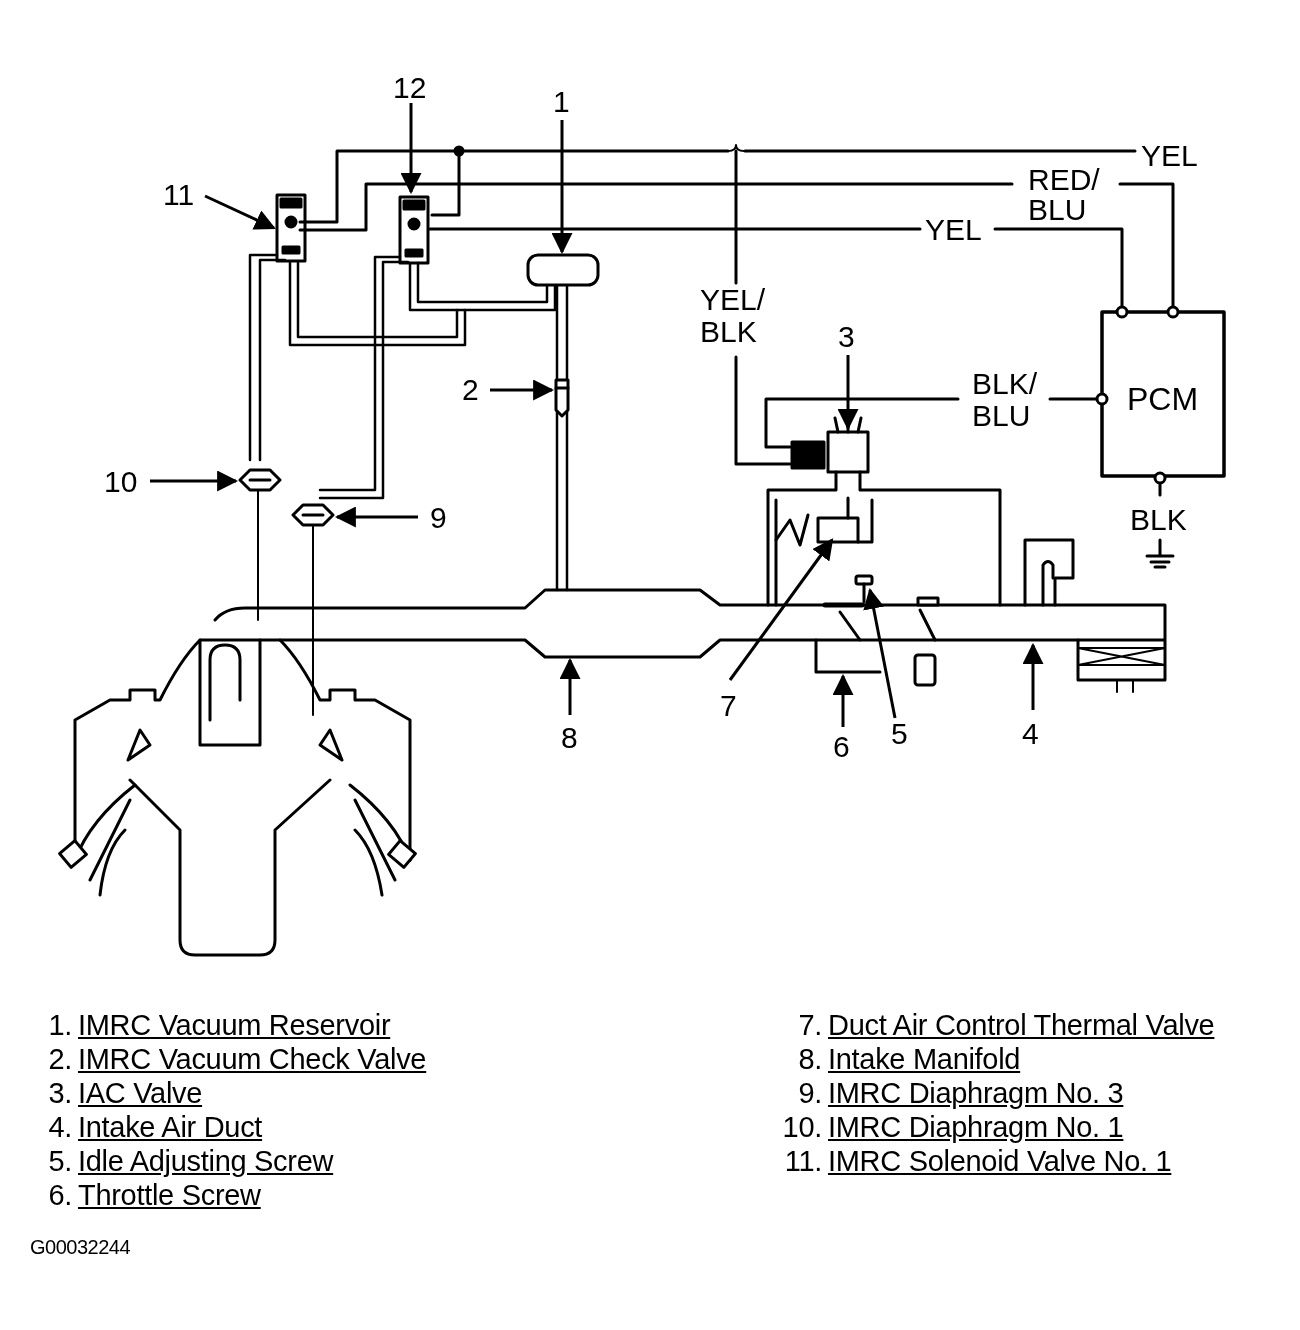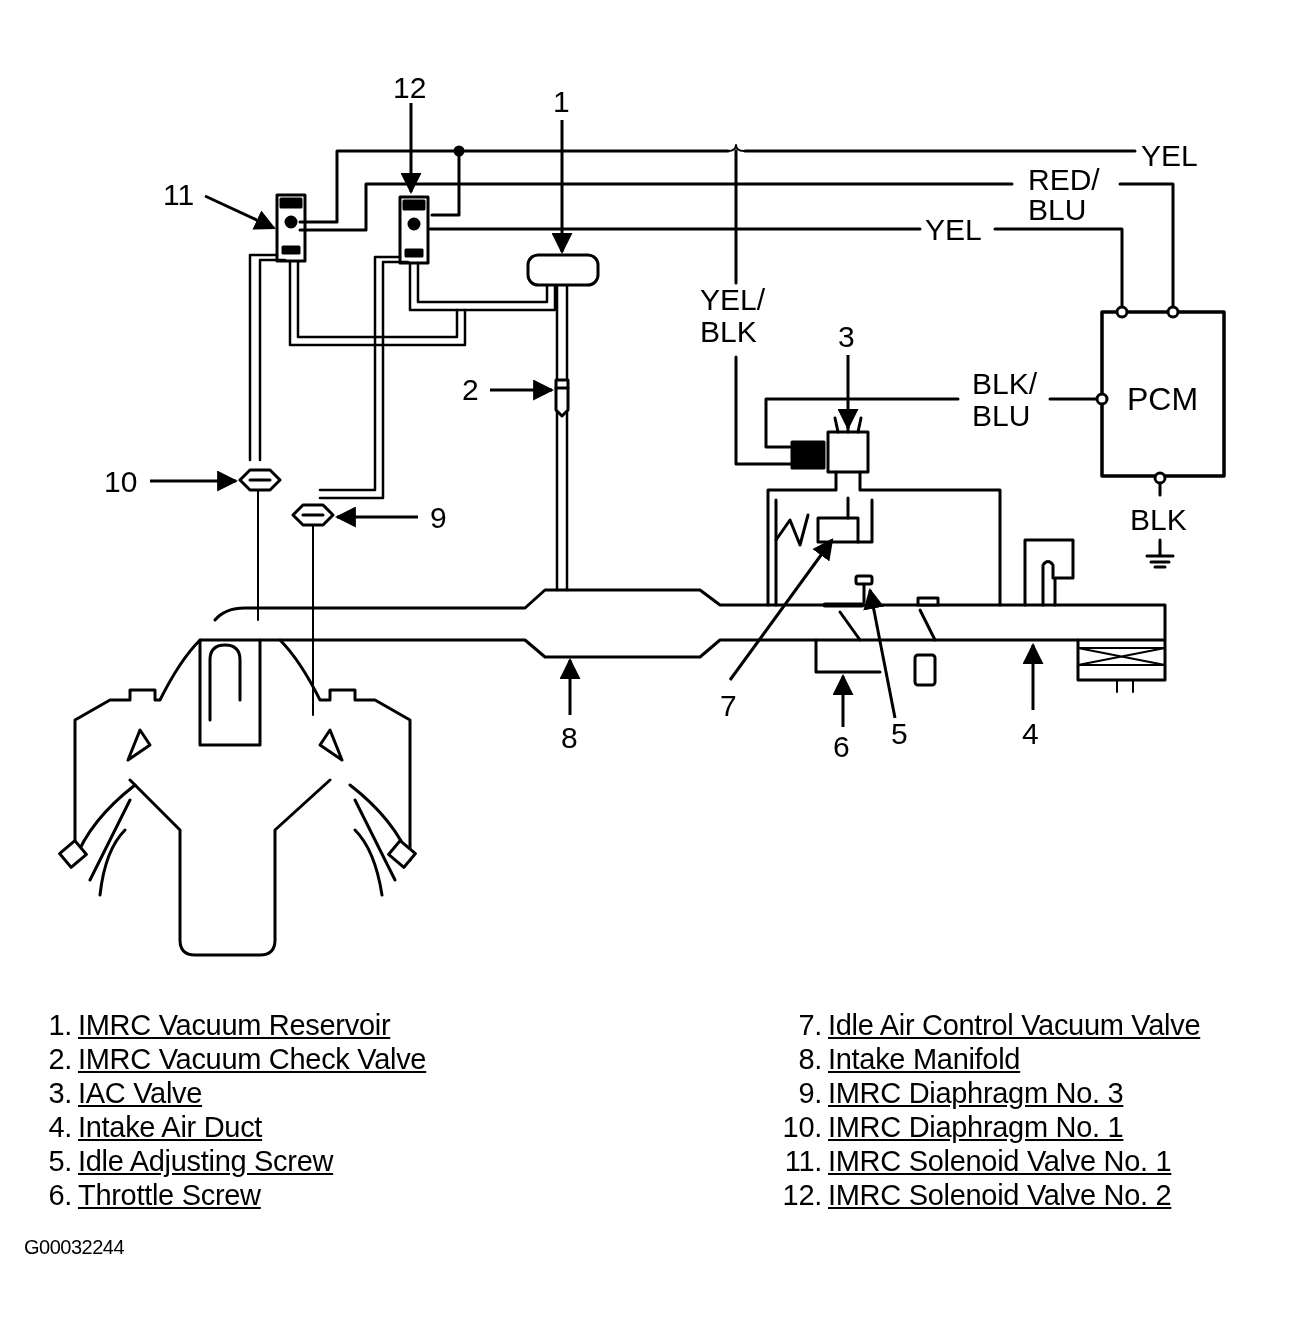--- a/index.html
+++ b/index.html
@@ -10,21 +10,21 @@
   .wire-label { font-size: 30px; }
   .pcm-label { font-size: 32px; }
   .legend { position: absolute; top: 1008px; font-size: 29px; line-height: 34px; letter-spacing: -0.3px; }
   .legend-left { left: 38px; }
   .legend-right { left: 770px; }
   .legend-item { white-space: nowrap; display: flex; }
   .legend-num { display: inline-block; text-align: right; }
   .legend-left .legend-num { width: 34px; }
   .legend-right .legend-num { width: 52px; }
   .legend-text { padding-left: 6px; text-decoration: underline; }
-  .figure-id { position: absolute; left: 24px; top: 1236px; font-size: 20px; letter-spacing: -0.5px; }
+  .figure-id { position: absolute; left: 30px; top: 1236px; font-size: 20px; letter-spacing: -0.5px; }
 </style>
 </head>
 <body>
 
 <svg id="diagram" viewBox="0 0 1300 1000" xmlns="http://www.w3.org/2000/svg">
   <defs>
     <marker id="arrow" viewBox="0 0 10 10" refX="9" refY="5" markerWidth="7" markerHeight="7" orient="auto-start-reverse">
       <path d="M0,0 L10,5 L0,10 z" fill="#000"></path>
     </marker>
   </defs>
@@ -208,37 +208,33 @@
     </div>
   <div class="legend-item">
       <span class="legend-num">6.</span>
       <span class="legend-text">Throttle Screw</span>
     </div>
 </div>
 
 <div class="legend legend-right">
   <div class="legend-item">
       <span class="legend-num">7.</span>
-      <span class="legend-text">Idle Air Control Vacuum Valve</span>
+      <span class="legend-text">Duct Air Control Thermal Valve</span>
     </div>
   <div class="legend-item">
       <span class="legend-num">8.</span>
       <span class="legend-text">Intake Manifold</span>
     </div>
   <div class="legend-item">
       <span class="legend-num">9.</span>
       <span class="legend-text">IMRC Diaphragm No. 3</span>
     </div>
   <div class="legend-item">
       <span class="legend-num">10.</span>
       <span class="legend-text">IMRC Diaphragm No. 1</span>
     </div>
   <div class="legend-item">
       <span class="legend-num">11.</span>
       <span class="legend-text">IMRC Solenoid Valve No. 1</span>
     </div>
-  <div class="legend-item">
-      <span class="legend-num">12.</span>
-      <span class="legend-text">IMRC Solenoid Valve No. 2</span>
-    </div>
 </div>
 
 <div class="figure-id">G00032244</div>
 
 </body></html>

